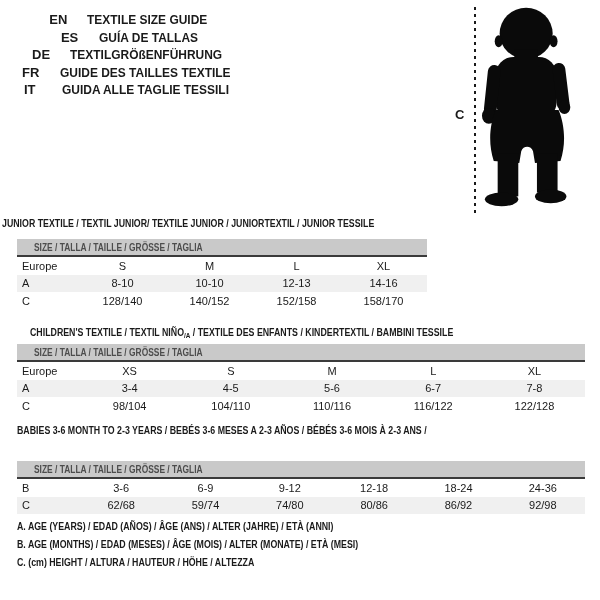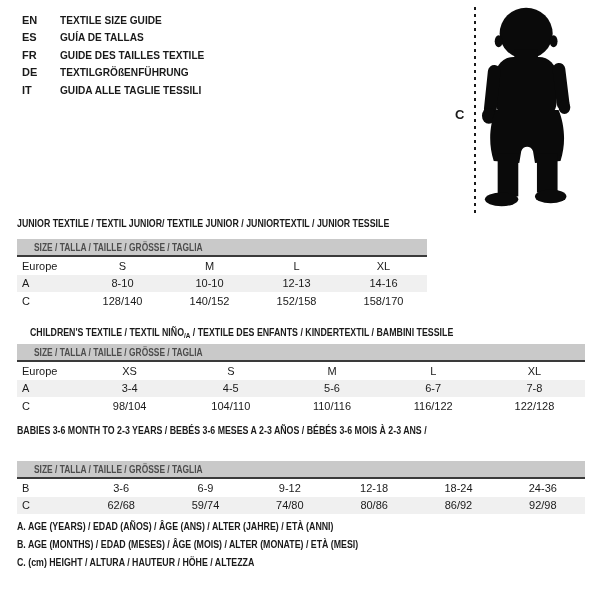--- a/index.html
+++ b/index.html
@@ -2,21 +2,21 @@
 <html><head>
 <meta charset="utf-8">
 <style>
   * { margin:0; padding:0; box-sizing:border-box; }
   html,body { background:#fff; }
   body { font-family:"Liberation Sans", sans-serif; color:#1a1a1a; }
   #page { position:relative; width:600px; height:600px; background:#fff; overflow:hidden; }
 
   
   .lang-block { position:absolute; left:22px; top:11px; }
-  .lang-row { display:flex; height:17.5px; align-items:center; font-size:11px; font-weight:bold; }
+  .lang-row { display:flex; height:17.5px; align-items:center; font-size:13px; font-weight:bold;justify-content:center; }
   .lang-code { width:38px; }
   .lang-label { display:inline-block; white-space:nowrap; transform:scaleX(0.92); transform-origin:0 50%; }
 
   
   .measure-line { position:absolute; left:473px; top:7px; }
   .measure-label { position:absolute; left:455px; top:107px; font-size:13px; font-weight:bold; }
   .baby { position:absolute; left:480px; top:5px; }
 
   
   .sec-title { position:absolute; font-size:11px; font-weight:bold; line-height:13.5px; white-space:nowrap; }
@@ -47,26 +47,26 @@
   <div class="lang-block">
     <div class="lang-row">
       <span class="lang-code">EN</span>
       <span class="lang-label">TEXTILE SIZE GUIDE</span>
     </div>
     <div class="lang-row">
       <span class="lang-code">ES</span>
       <span class="lang-label">GUÍA DE TALLAS</span>
     </div>
     <div class="lang-row">
+      <span class="lang-code">DE</span>
+      <span class="lang-label">TEXTILGRÖßENFÜHRUNG</span>
+    </div>
+    <div class="lang-row">
       <span class="lang-code">FR</span>
       <span class="lang-label">GUIDE DES TAILLES TEXTILE</span>
-    </div>
-    <div class="lang-row">
-      <span class="lang-code">DE</span>
-      <span class="lang-label">TEXTILGRÖßENFÜHRUNG</span>
     </div>
     <div class="lang-row">
       <span class="lang-code">IT</span>
       <span class="lang-label">GUIDA ALLE TAGLIE TESSILI</span>
     </div>
   </div>
 
   <svg class="measure-line" width="4" height="206" aria-hidden="true">
     <line x1="2" y1="0" x2="2" y2="206" stroke="#1a1a1a" stroke-width="2" stroke-dasharray="3 4"></line>
   </svg>
@@ -83,21 +83,21 @@
       <rect x="76" y="58" width="13" height="48" rx="6.5" transform="rotate(-7 82 82)"></rect>
       <ellipse cx="86" cy="103" rx="6" ry="7"></ellipse>
       <path d="M16 106 C10 120 8 140 14 158 L40 160 L42 148 C44 142 52 142 54 148 L56 160 L82 158 C88 140 86 120 80 106 Z"></path>
       <rect x="18" y="150" width="21" height="44"></rect>
       <rect x="58" y="150" width="21" height="40"></rect>
       <ellipse cx="22" cy="197" rx="17" ry="7"></ellipse>
       <ellipse cx="72" cy="194" rx="16" ry="7"></ellipse>
     </g>
   </svg>
 
-  <div class="sec-title" style="left:17px; top:217px;">
+  <div class="sec-title" style="left:2px; top:217px;">
     <span class="cond">JUNIOR TEXTILE / TEXTIL JUNIOR/ TEXTILE JUNIOR / JUNIORTEXTIL / JUNIOR TESSILE</span>
   </div>
   <div class="table t1">
     <div class="bar">
       <span class="bar-text">SIZE / TALLA / TAILLE / GRÖSSE / TAGLIA</span>
     </div>
     <div class="row">
       <span class="lbl">Europe</span>
       <span class="cell">S</span>
       <span class="cell">M</span>

